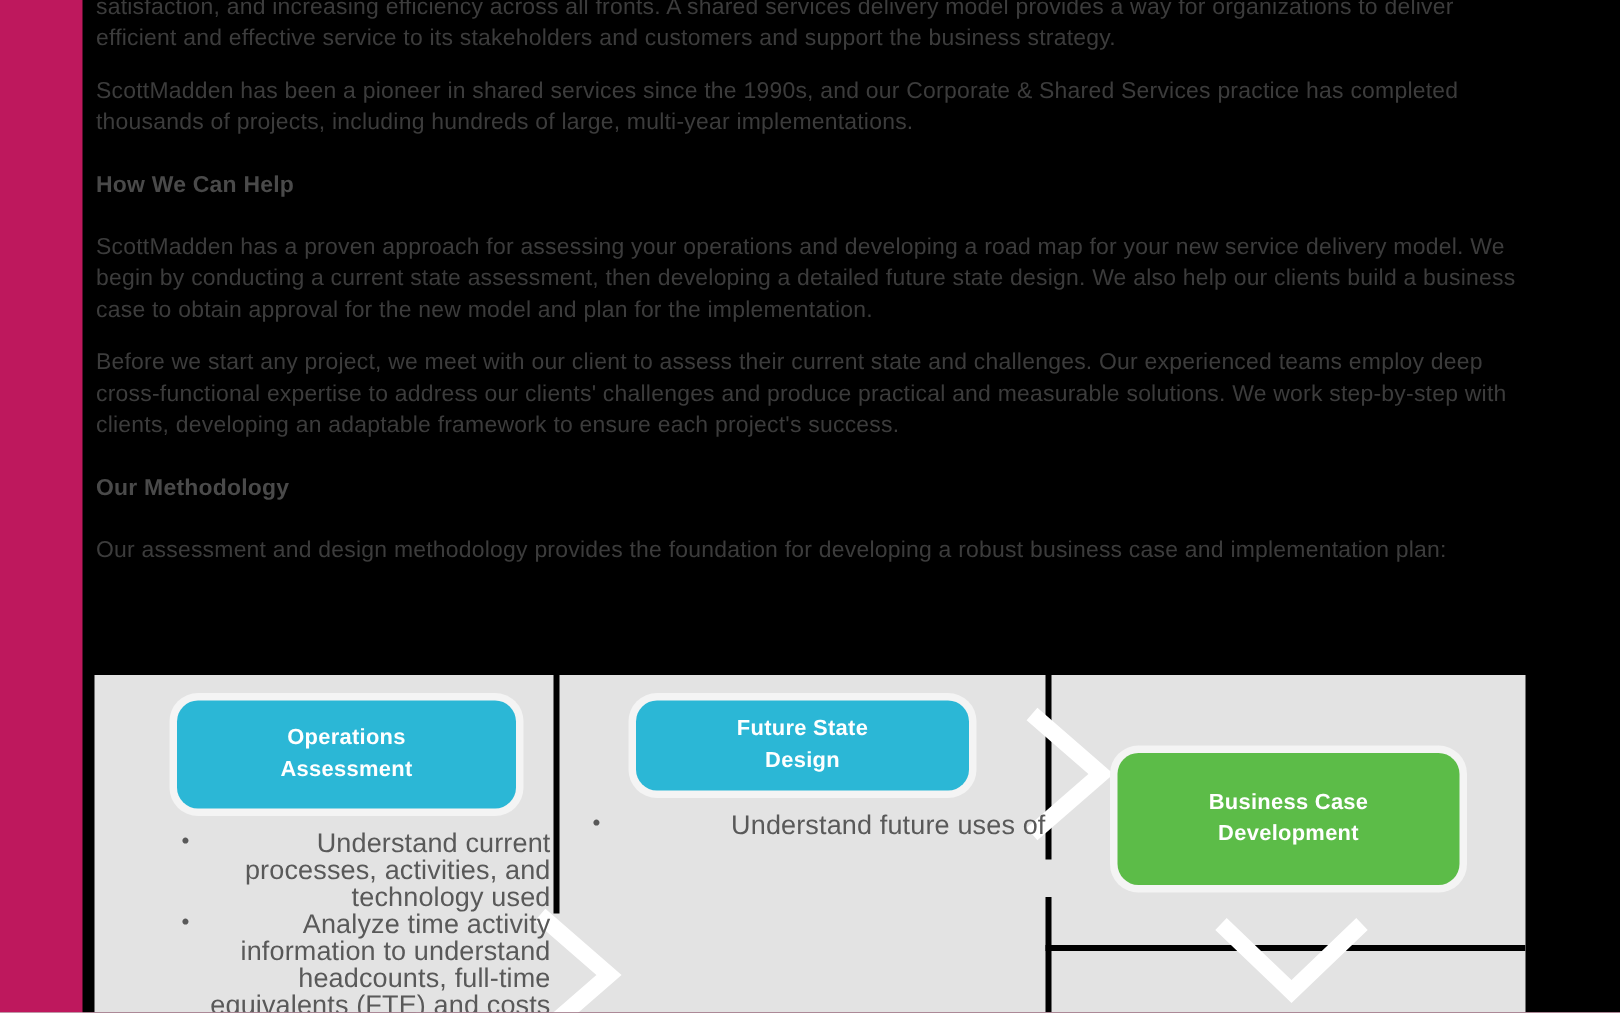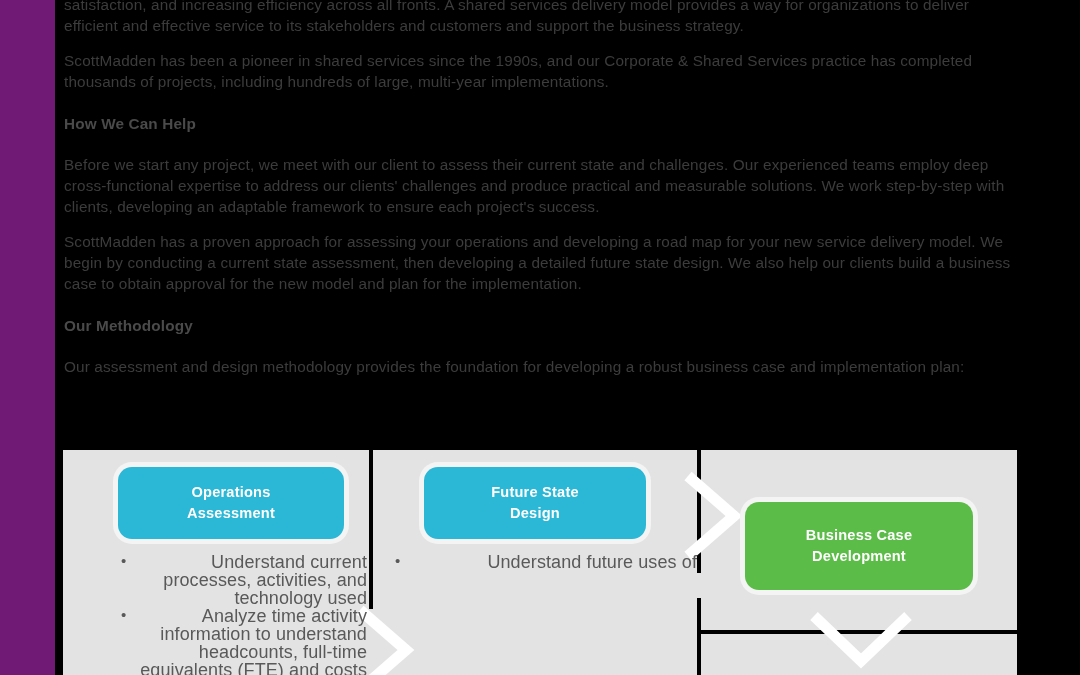--- a/index.html
+++ b/index.html
@@ -10,21 +10,21 @@
     height: 675px;
     overflow: hidden;
     background: #ffffff;
     font-family: "Liberation Sans", sans-serif;
   }
 
   #page {
     position: relative;
     width: 1080px;
     height: 675px;
-    background: #701a75;
+    background: #be185d;
     overflow: hidden;
   }
 
   
   .doc-canvas {
     position: absolute;
     left: 55px;
     top: 0;
     width: 1025px;
     height: 675px;
@@ -115,21 +115,21 @@
     font-size: 14.6px;
     line-height: 21px;
     text-align: center;
     display: flex;
     align-items: center;
     justify-content: center;
     box-shadow: 0 0 0 5px #f4f4f4;
     letter-spacing: 0.2px;
   }
   .pill.cyan  { width: 226px; height: 72px; background: #2bb7d6; }
-  .pill.cyan2 { width: 222px; height: 72px; background: #2bb7d6; }
+  .pill.cyan2 { width: 222px; height: 60px; background: #2bb7d6; }
   .pill.green { width: 228px; height: 88px; background: #5cbc48; margin-top: 52px; }
 
   .bullets {
     margin-top: 14px;
     padding-left: 26px;
     color: #595959;
     font-size: 18px;
     line-height: 18px;
     letter-spacing: 0.1px;
     text-align: right;
@@ -157,23 +157,23 @@
   <div class="doc-canvas">
 
     <div class="prose">
 
       <p class="para">satisfaction, and increasing efficiency across all fronts. A shared services delivery model provides a way for organizations to deliver efficient and effective service to its stakeholders and customers and support the business strategy.</p>
 
       <p class="para">ScottMadden has been a pioneer in shared services since the 1990s, and our Corporate &amp; Shared Services practice has completed thousands of projects, including hundreds of large, multi-year implementations.</p>
 
       <h3 class="heading">How We Can Help</h3>
 
+      <p class="para">ScottMadden has a proven approach for assessing your operations and developing a road map for your new service delivery model. We begin by conducting a current state assessment, then developing a detailed future state design. We also help our clients build a business case to obtain approval for the new model and plan for the implementation.</p>
+
       <p class="para">Before we start any project, we meet with our client to assess their current state and challenges. Our experienced teams employ deep cross-functional expertise to address our clients' challenges and produce practical and measurable solutions. We work step-by-step with clients, developing an adaptable framework to ensure each project's success.</p>
-
-      <p class="para">ScottMadden has a proven approach for assessing your operations and developing a road map for your new service delivery model. We begin by conducting a current state assessment, then developing a detailed future state design. We also help our clients build a business case to obtain approval for the new model and plan for the implementation.</p>
 
       <h3 class="heading">Our Methodology</h3>
 
       <p class="para tight">Our assessment and design methodology provides the foundation for developing a robust business case and implementation plan:</p>
 
     </div>
 
     <div class="diagram">
 
       <div class="vline d1"></div>

